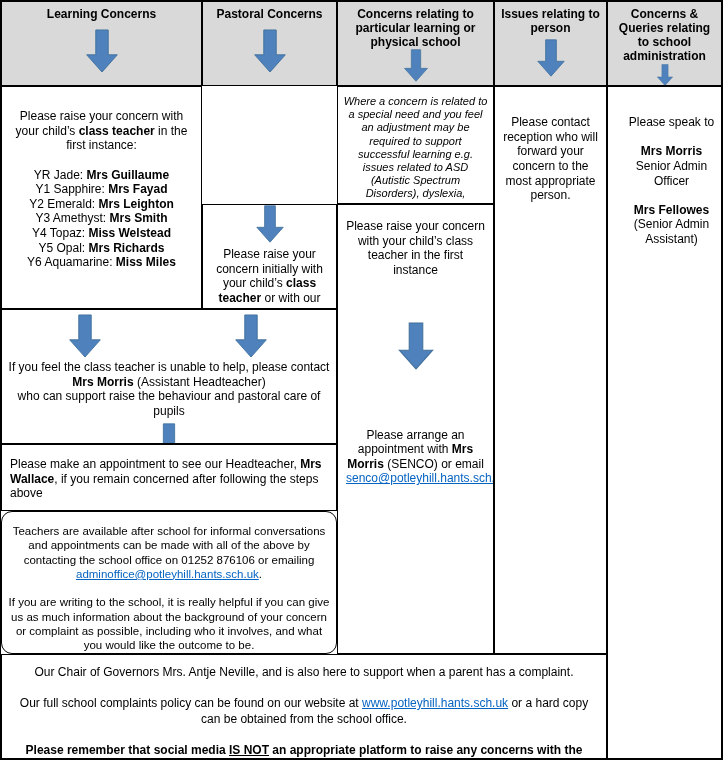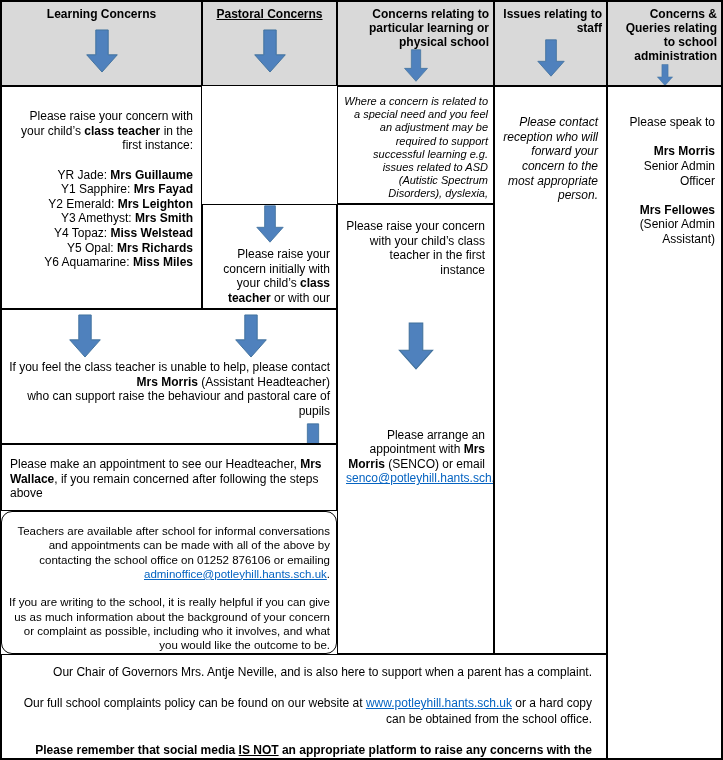--- a/index.html
+++ b/index.html
@@ -16,51 +16,51 @@
     grid-template-columns: 201px 135px 157px 113px 115px;
     grid-template-rows: 85px 118px 105px 135px 67px 143px 1fr;
     border: 1px solid #000;
     background: #fff;
   }
   .cell {
     border: 1px solid #000;
     overflow: hidden;
     font-size: 12px;
     line-height: 1.22;
-    text-align: right;
+    text-align: center;
   }
   
   .hcell {
     background: #d9d9d9;
     font-weight: bold;
     display: flex;
     flex-direction: column;
     align-items: center;
     padding: 5px 4px 4px 4px;
     line-height: 1.18;
   }
   .hcell .arrwrap {
     flex: 1;
     display: flex;
     align-items: center;
     justify-content: center;
   }
   .arr polygon { fill: #4f81bd; stroke: #41719c; stroke-width: 1; }
   
   .h1 { grid-row: 1; grid-column: 1; }
-  .h2 { grid-row: 1; grid-column: 2; text-decoration: underline; }
+  .h2 { grid-row: 1; grid-column: 2; }
   .h3 { grid-row: 1; grid-column: 3; }
   .h4 { grid-row: 1; grid-column: 4; }
   .h5 { grid-row: 1; grid-column: 5; }
   .c1main   { grid-row: 2 / 4; grid-column: 1; padding: 22px 8px 0 8px; }
   .c2note   { grid-row: 2; grid-column: 2; font-style: italic; font-size: 11px; padding: 8px 6px 0 6px; line-height: 1.2; }
   .c2raise  { grid-row: 3; grid-column: 2; padding: 0 6px; }
   .c3note   { grid-row: 2; grid-column: 3; font-style: italic; font-size: 11px; padding: 8px 5px 0 5px; line-height: 1.2; }
   .c3main   { grid-row: 3 / 7; grid-column: 3; padding: 14px 8px 0 8px; }
-  .c4main   { grid-row: 2 / 7; grid-column: 4; padding: 28px 8px 0 8px; font-style: italic; }
+  .c4main   { grid-row: 2 / 7; grid-column: 4; padding: 28px 8px 0 8px; }
   .c5main   { grid-row: 2 / 8; grid-column: 5; padding: 28px 6px 0 20px; }
   .mA       { grid-row: 4; grid-column: 1 / 3; padding: 0 6px; }
   .mB       { grid-row: 5; grid-column: 1 / 3; text-align: left; padding: 12px 10px 16px 8px; }
   .mC       { grid-row: 6; grid-column: 1 / 3; font-size: 11.5px; padding: 12px 6px 0 6px; line-height: 1.24; border-radius: 11px; }
   .footer   { grid-row: 7; grid-column: 1 / 5; padding: 10px 14px 0 14px; line-height: 1.3; }
   
   .twoArr { position: relative; height: 48px; margin-top: 2px; }
   .twoArr .a1 { position: absolute; left: 60px; top: 2px; }
   .twoArr .a2 { position: absolute; left: 226px; top: 2px; }
   .midArr { margin-top: 4px; }
@@ -95,21 +95,21 @@
   </div>
   <div class="cell hcell h3">
     <div>Concerns relating to particular learning or physical school</div>
     <div class="arrwrap">
       <svg class="arr" width="32" height="33" viewBox="0 0 34 46">
           <polygon points="10.5,1 23.5,1 23.5,27 33,27 17,45 1,27 10.5,27"></polygon>
         </svg>
     </div>
   </div>
   <div class="cell hcell h4">
-    <div>Issues relating to staff</div>
+    <div>Issues relating to person</div>
     <div class="arrwrap">
       <svg class="arr" width="32" height="38" viewBox="0 0 34 46">
           <polygon points="10.5,1 23.5,1 23.5,27 33,27 17,45 1,27 10.5,27"></polygon>
         </svg>
     </div>
   </div>
   <div class="cell hcell h5">
     <div>Concerns &amp; Queries relating to school administration</div>
     <div class="arrwrap">
       <svg class="arr" width="28" height="22" viewBox="0 0 34 46">

